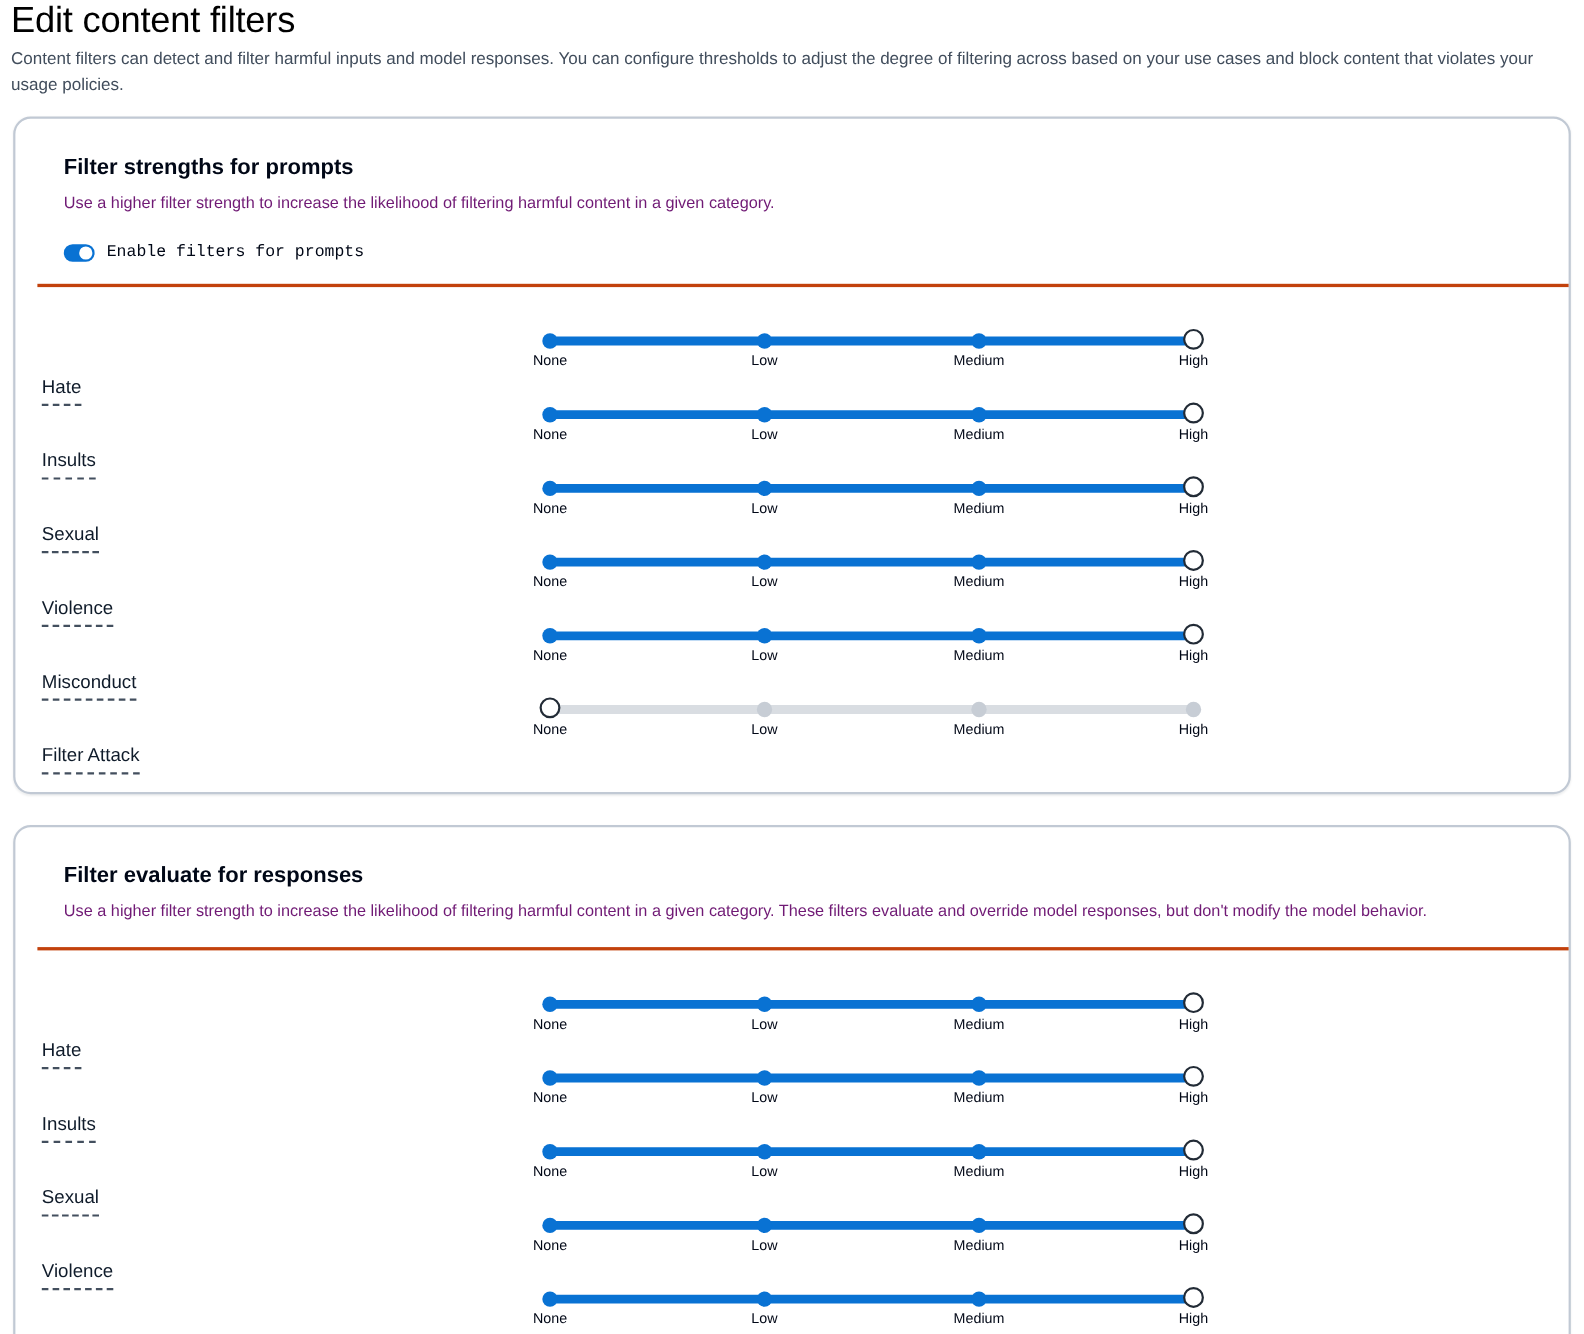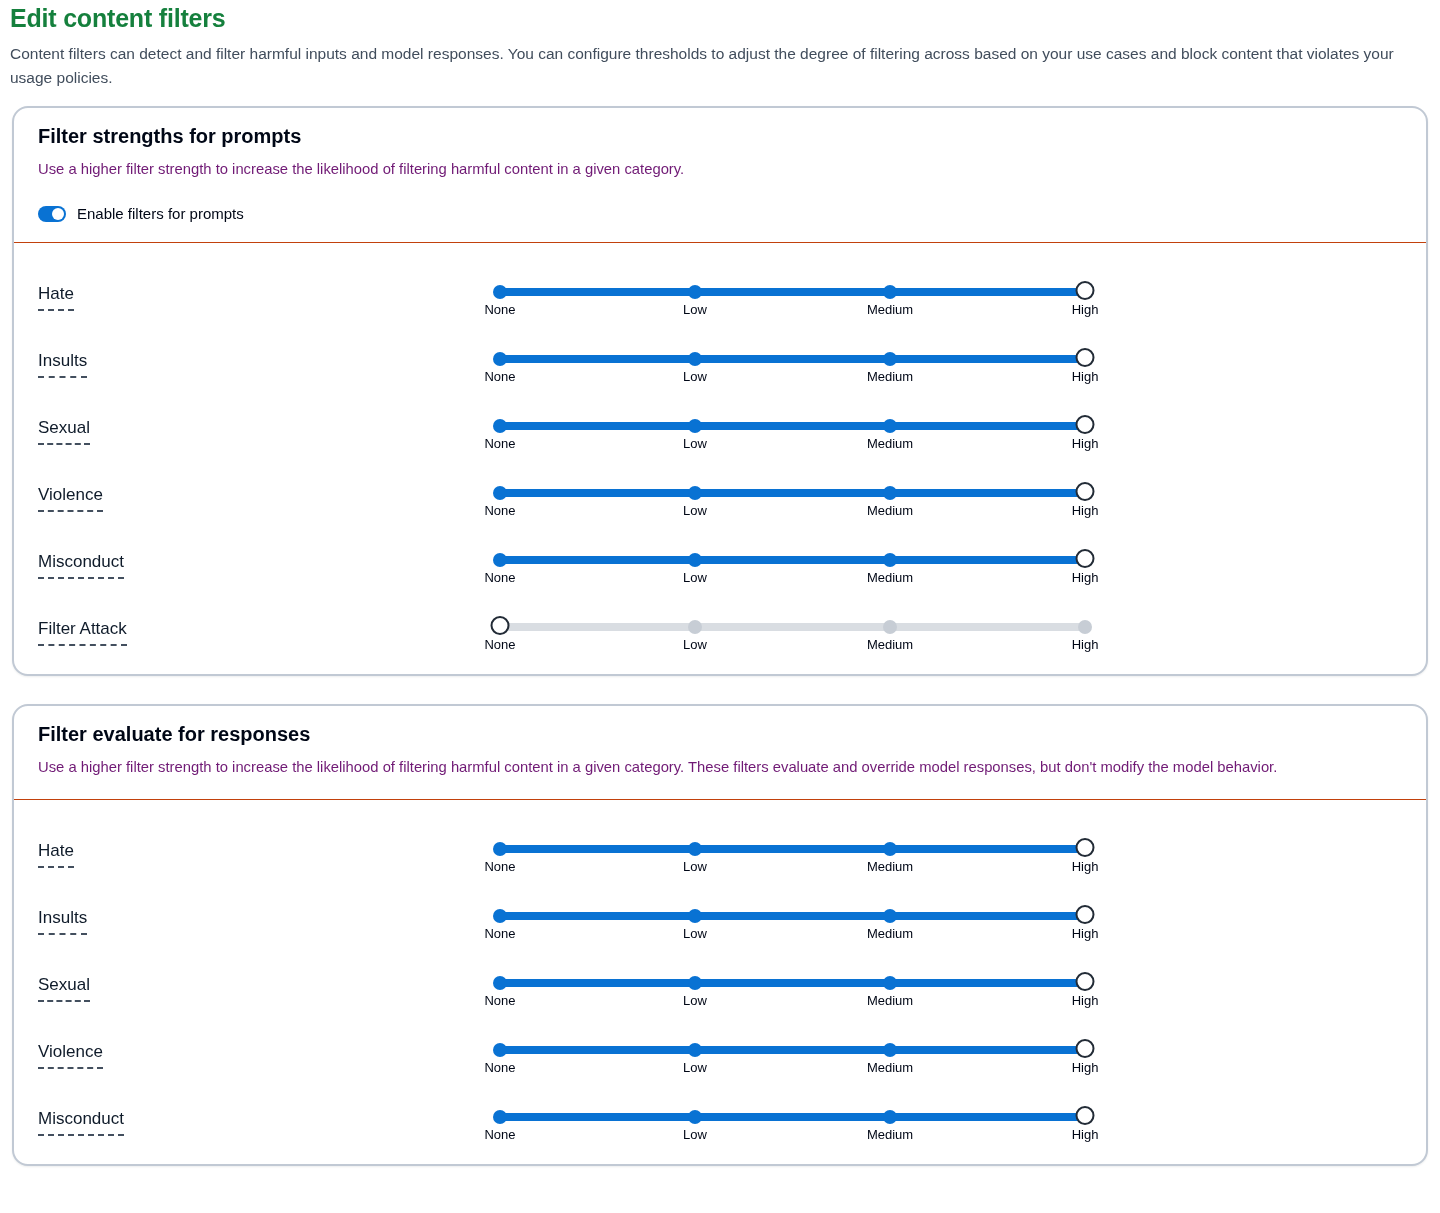--- a/index.html
+++ b/index.html
@@ -7,63 +7,64 @@
   body {
     width:1440px; height:1213px;
     font-family:"Liberation Sans","DejaVu Sans",sans-serif;
     color:#000716;
     overflow:hidden;
   }
   .page { padding:2px 10px 0 10px; }
 
   
   .page-title {
-    font-size:25px; font-weight:700; line-height:32px; color:#15803d;
+    font-size:33px; font-weight:400; line-height:32px; color:#000000;
     letter-spacing:-0.2px;
   }
   .page-desc {
     margin-top:8px; font-size:15.5px; line-height:24px; color:#414d5c;
     max-width:1422px;
   }
 
   
   .card {
     margin:16px 2px 0 2px;
     background:#fff;
     border:2px solid #c1c9d4;
     border-radius:16px;
     box-shadow:0 1px 2px rgba(0,28,36,0.08);
   }
   .card + .card { margin-top:28px; }
-  .card-header { padding:16px 24px 20px 24px; border-bottom:1px solid #c2410c; }
+  .card-header { padding:32px 24px 20px 24px; border-bottom:3px solid #c2410c;margin-left:20px; }
   .card-title { font-size:20px; font-weight:700; line-height:25px; color:#000716; }
   .card-desc { margin-top:8px; font-size:14.8px; line-height:24px; color:#701a75; max-width:1352px; }
 
   
-  .toggle-row { margin-top:24px; display:flex; align-items:center; }
+  .toggle-row { margin-top:24px; display:flex; align-items:center;font-family:Liberation Mono, monospace; }
   .toggle {
     width:28px; height:16px; border-radius:8px; background:#0972d3;
     position:relative; display:inline-block; flex:none; cursor:pointer;
   }
   .toggle .knob {
     position:absolute; top:2px; right:2px; width:12px; height:12px;
     border-radius:50%; background:#ffffff;
   }
   .toggle-label { margin-left:11px; font-size:15px; color:#000716; }
 
   
   .card-body { padding:40px 24px 14px 24px; }
   .filter-row { display:flex; align-items:flex-start; height:67px; }
   .filter-row:last-child { height:auto; padding-bottom:2px; }
   .filter-name { width:462px; flex:none; padding-top:1px; }
   .filter-label {
     display:inline-block;
     font-size:17px; line-height:19px; color:#0f1b2a;
     border-bottom:2px dashed #434f5e;
     padding-bottom:6px;
+    margin-top:40px;
   }
 
   
   .slider { position:relative; width:585px; height:40px; flex:none; }
   .slider .track {
     position:absolute; left:0; right:0; top:5px; height:8px; border-radius:4px;
   }
   .slider .dot {
     position:absolute; top:2px; width:14px; height:14px; border-radius:50%;
     transform:translateX(-50%);

